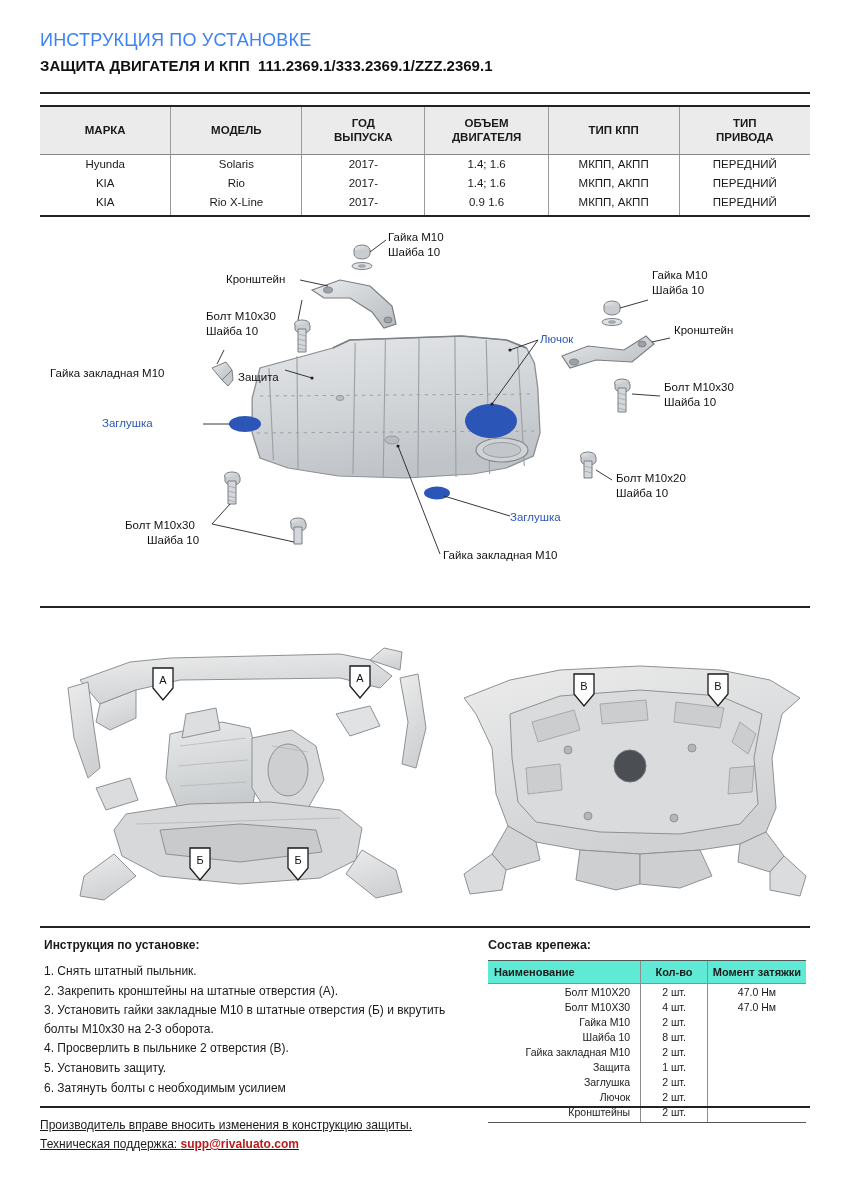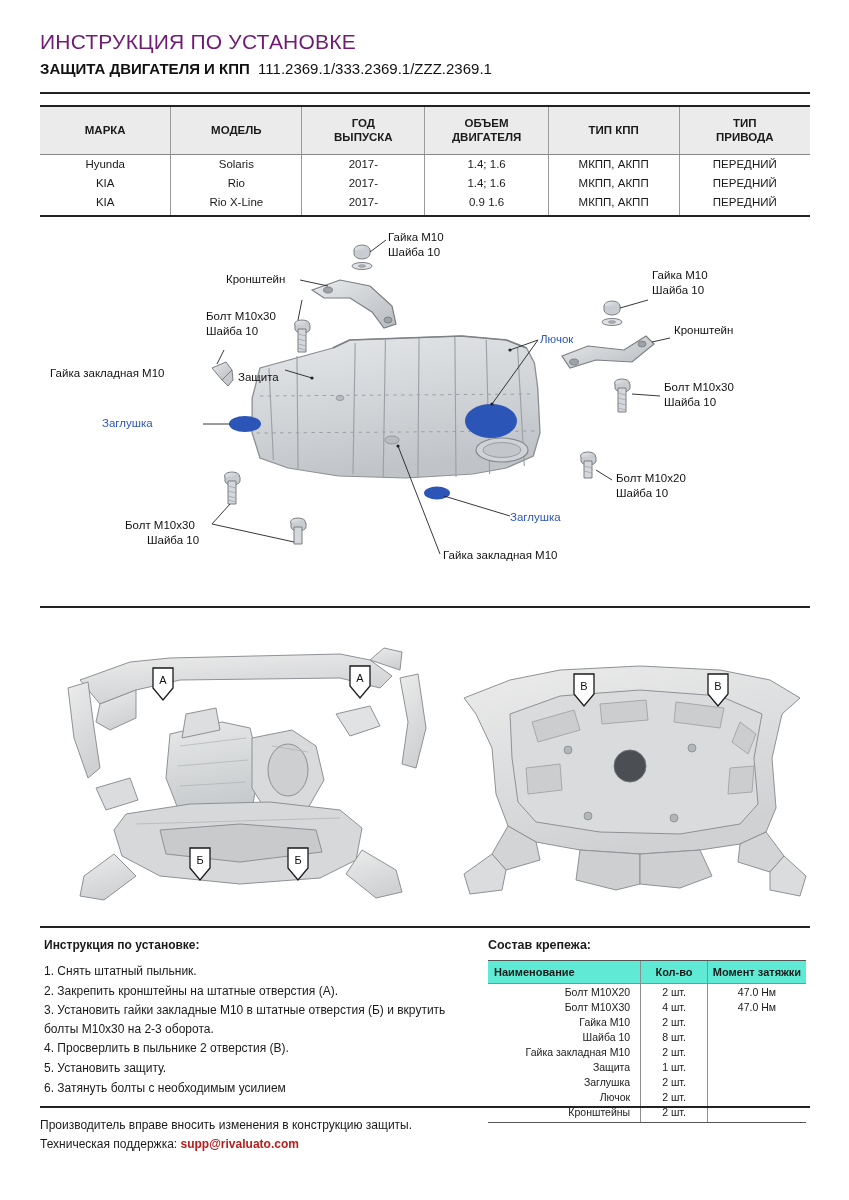--- a/index.html
+++ b/index.html
@@ -9,23 +9,23 @@
     background: #ffffff;
     font-family: "Liberation Sans", sans-serif;
     color: #1a1a1a;
     position: relative;
     overflow: hidden;
   }
   .page { position:absolute; inset:0; padding: 0; }
 
   
   .header { position:absolute; left:40px; top:30px; width:770px; }
-  .header .l1 { font-size:21px; letter-spacing:.2px; color:#701a75; }
+  .header .l1 { font-size:18px; letter-spacing:.2px; color:#3b82f6; }
   .header .l2 { font-size:15px; font-weight:bold; margin-top:6px; color:#111; }
-  .header .l2 .codes { font-weight:normal; }
+  .header .l2 .codes { font-weight:bold; }
 
   .rule { position:absolute; left:40px; width:770px; height:2px; background:#222; }
 
   
   .spec { position:absolute; left:40px; top:105px; width:770px; border-collapse:collapse; }
   .spec th, .spec td { text-align:center; font-size:11.5px; }
   .spec thead th {
     background:#ebebeb; border-left:1px solid #9a9a9a; border-right:1px solid #9a9a9a;
     border-top:2px solid #222; border-bottom:1px solid #888;
     padding:9px 2px; font-weight:bold; line-height:1.25;
@@ -61,21 +61,21 @@
     border-top:1.5px solid #555; border-bottom:1px solid #8d8d8d;
     border-left:1px solid #8d8d8d;
   }
   .parts thead th:first-child { border-left:none; text-align:left; padding-left:6px;}
   .parts tbody td { font-size:10.5px; padding:1.5px 4px; border-left:1px solid #8d8d8d; }
   .parts tbody td:first-child { border-left:none; text-align:right; padding-right:10px; }
   .parts tbody td.c { text-align:center; }
   .parts tbody tr:last-child td { border-bottom:1.5px solid #555; padding-bottom:4px;}
 
   
-  .footer { position:absolute; left:40px; top:1118px; width:770px; }
+  .footer { position:absolute; left:40px; top:1118px; width:770px;text-decoration:underline; }
   .footer p { margin:0 0 5px 0; font-size:12px; }
   .mono-mail { font-weight:bold; color:#b91c1c; }
 </style>
 </head>
 <body>
 
 <div class="page">
 
   <div class="header">
     <div class="l1">ИНСТРУКЦИЯ ПО УСТАНОВКЕ</div>

